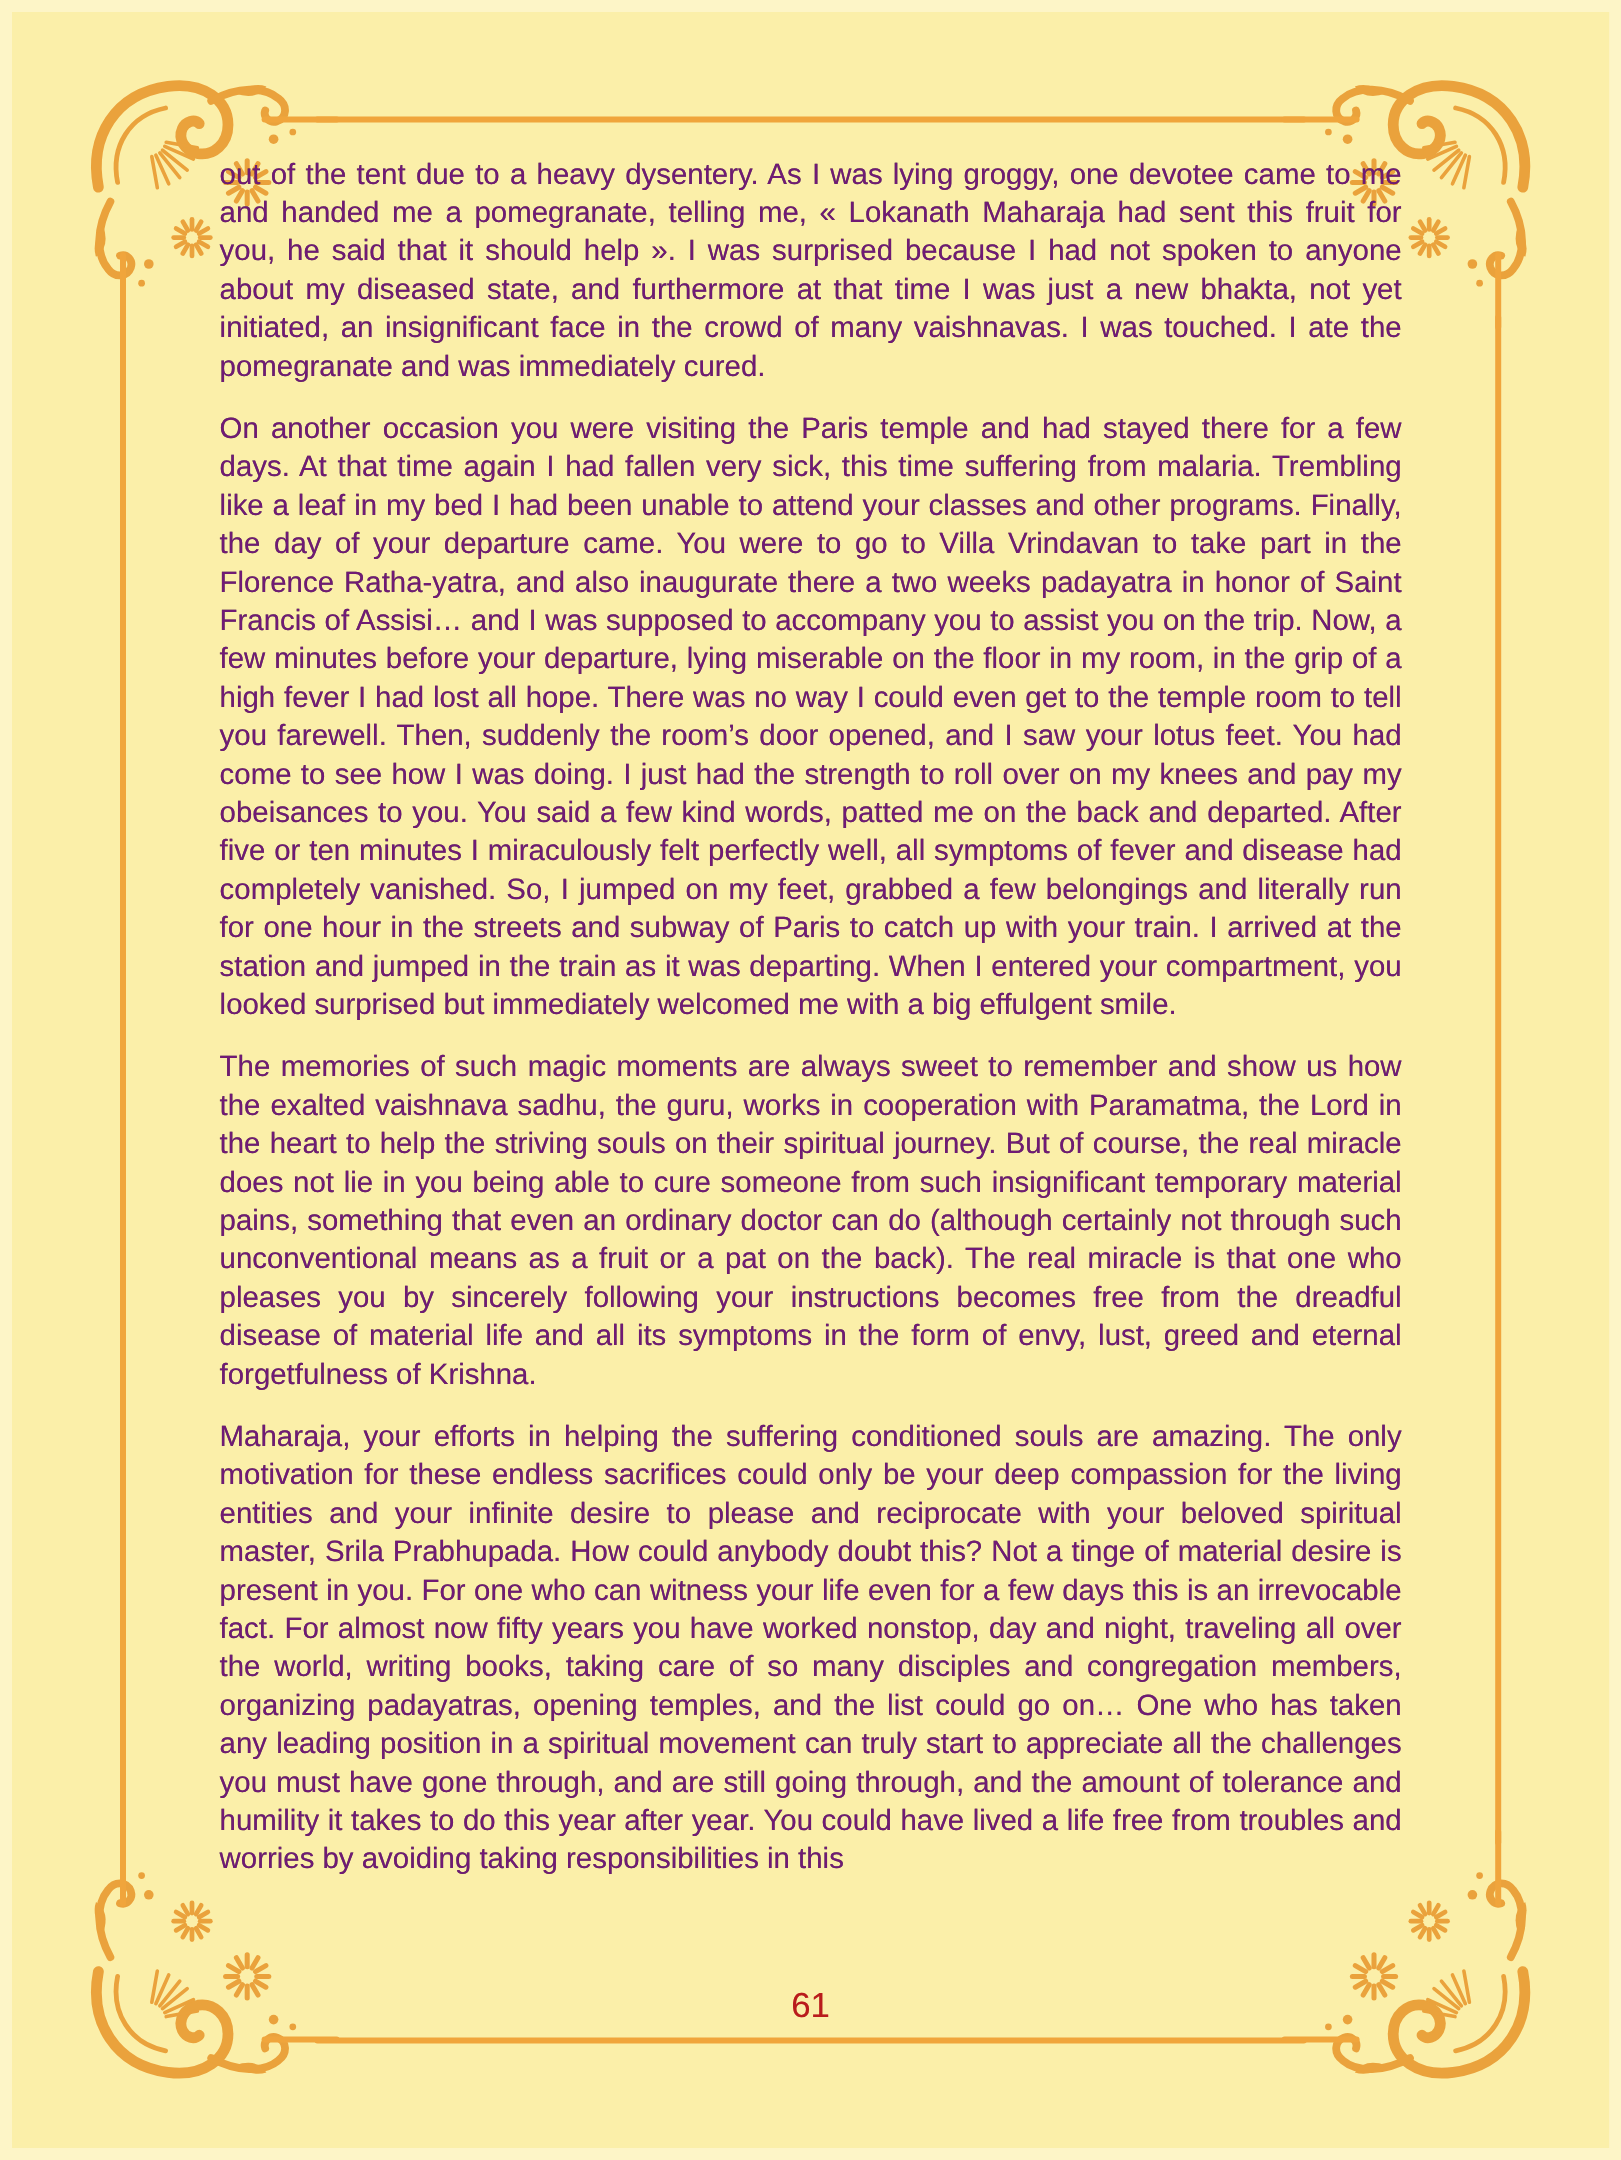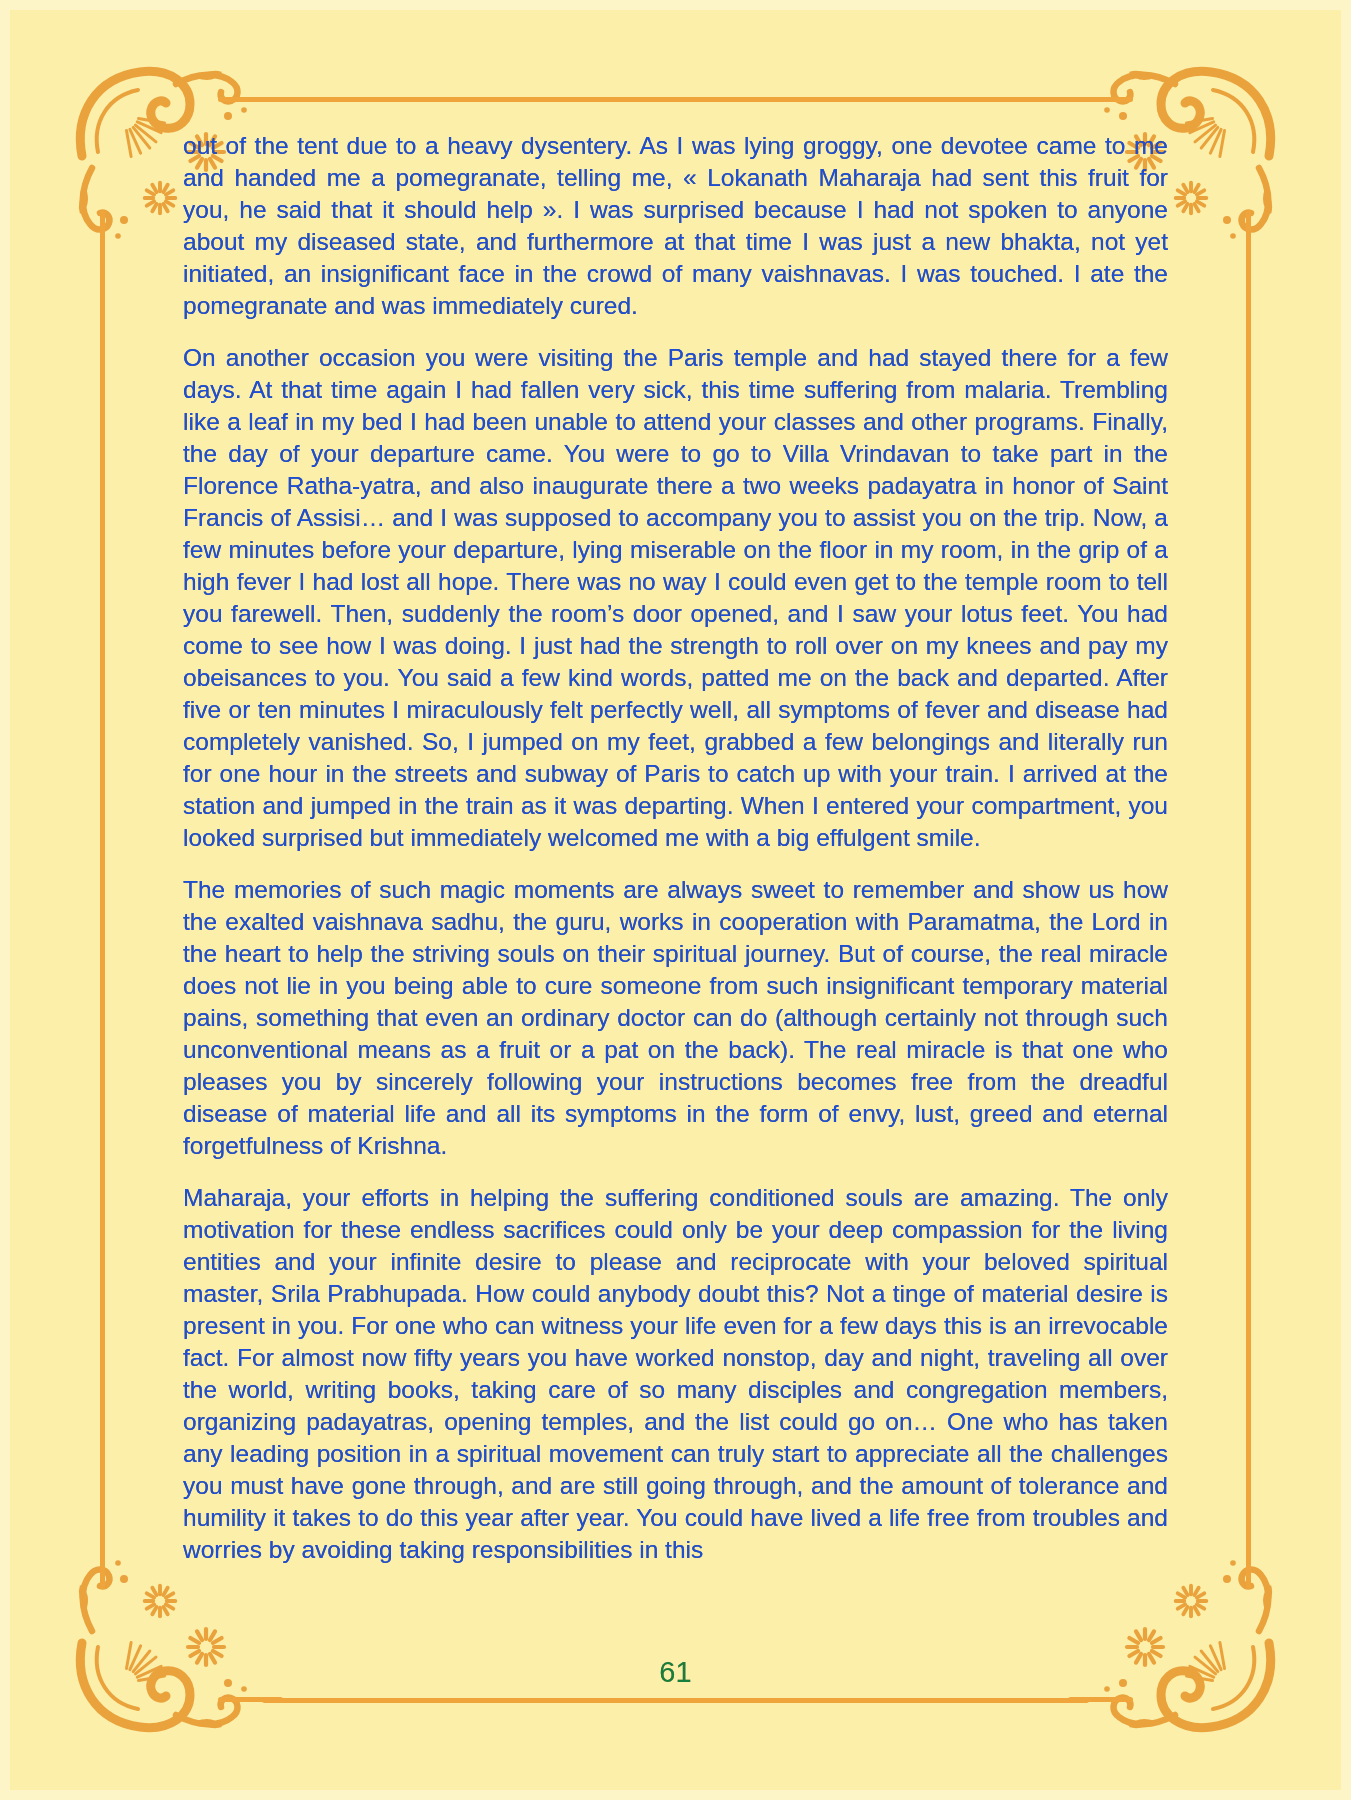--- a/index.html
+++ b/index.html
@@ -26,35 +26,35 @@
   .corner { position: absolute; width: 215px; height: 215px; }
   .corner.tl { left: 68px;  top: 60px; }
   .corner.tr { right: 68px; top: 60px;    transform: scaleX(-1); }
   .corner.bl { left: 68px;  bottom: 61px; transform: scaleY(-1); }
   .corner.br { right: 68px; bottom: 61px; transform: scale(-1,-1); }
 
   
   .content {
     position: absolute;
     left: 183px; right: 183px; top: 130px;
-    color: #1d4ed8;
+    color: #701a75;
   }
   .content p {
     margin: 0 0 20px 0;
     font-size: 24.5px;
     line-height: 32px;
     text-align: justify;
     text-shadow: 0 0 0.4px rgba(27,26,32,0.65);
   }
   .page-number {
     position: absolute;
     top: 1656px; left: 0; right: 0;
     text-align: center;
     font-size: 29px;
-    color: #15803d;
+    color: #b91c1c;
     text-shadow: 0 0 0.4px rgba(193,58,43,0.6);
   }
 </style>
 </head>
 <body>
 
 <svg width="0" height="0" style="position:absolute" aria-hidden="true">
   <defs>
     <g id="corner-motif">
 

